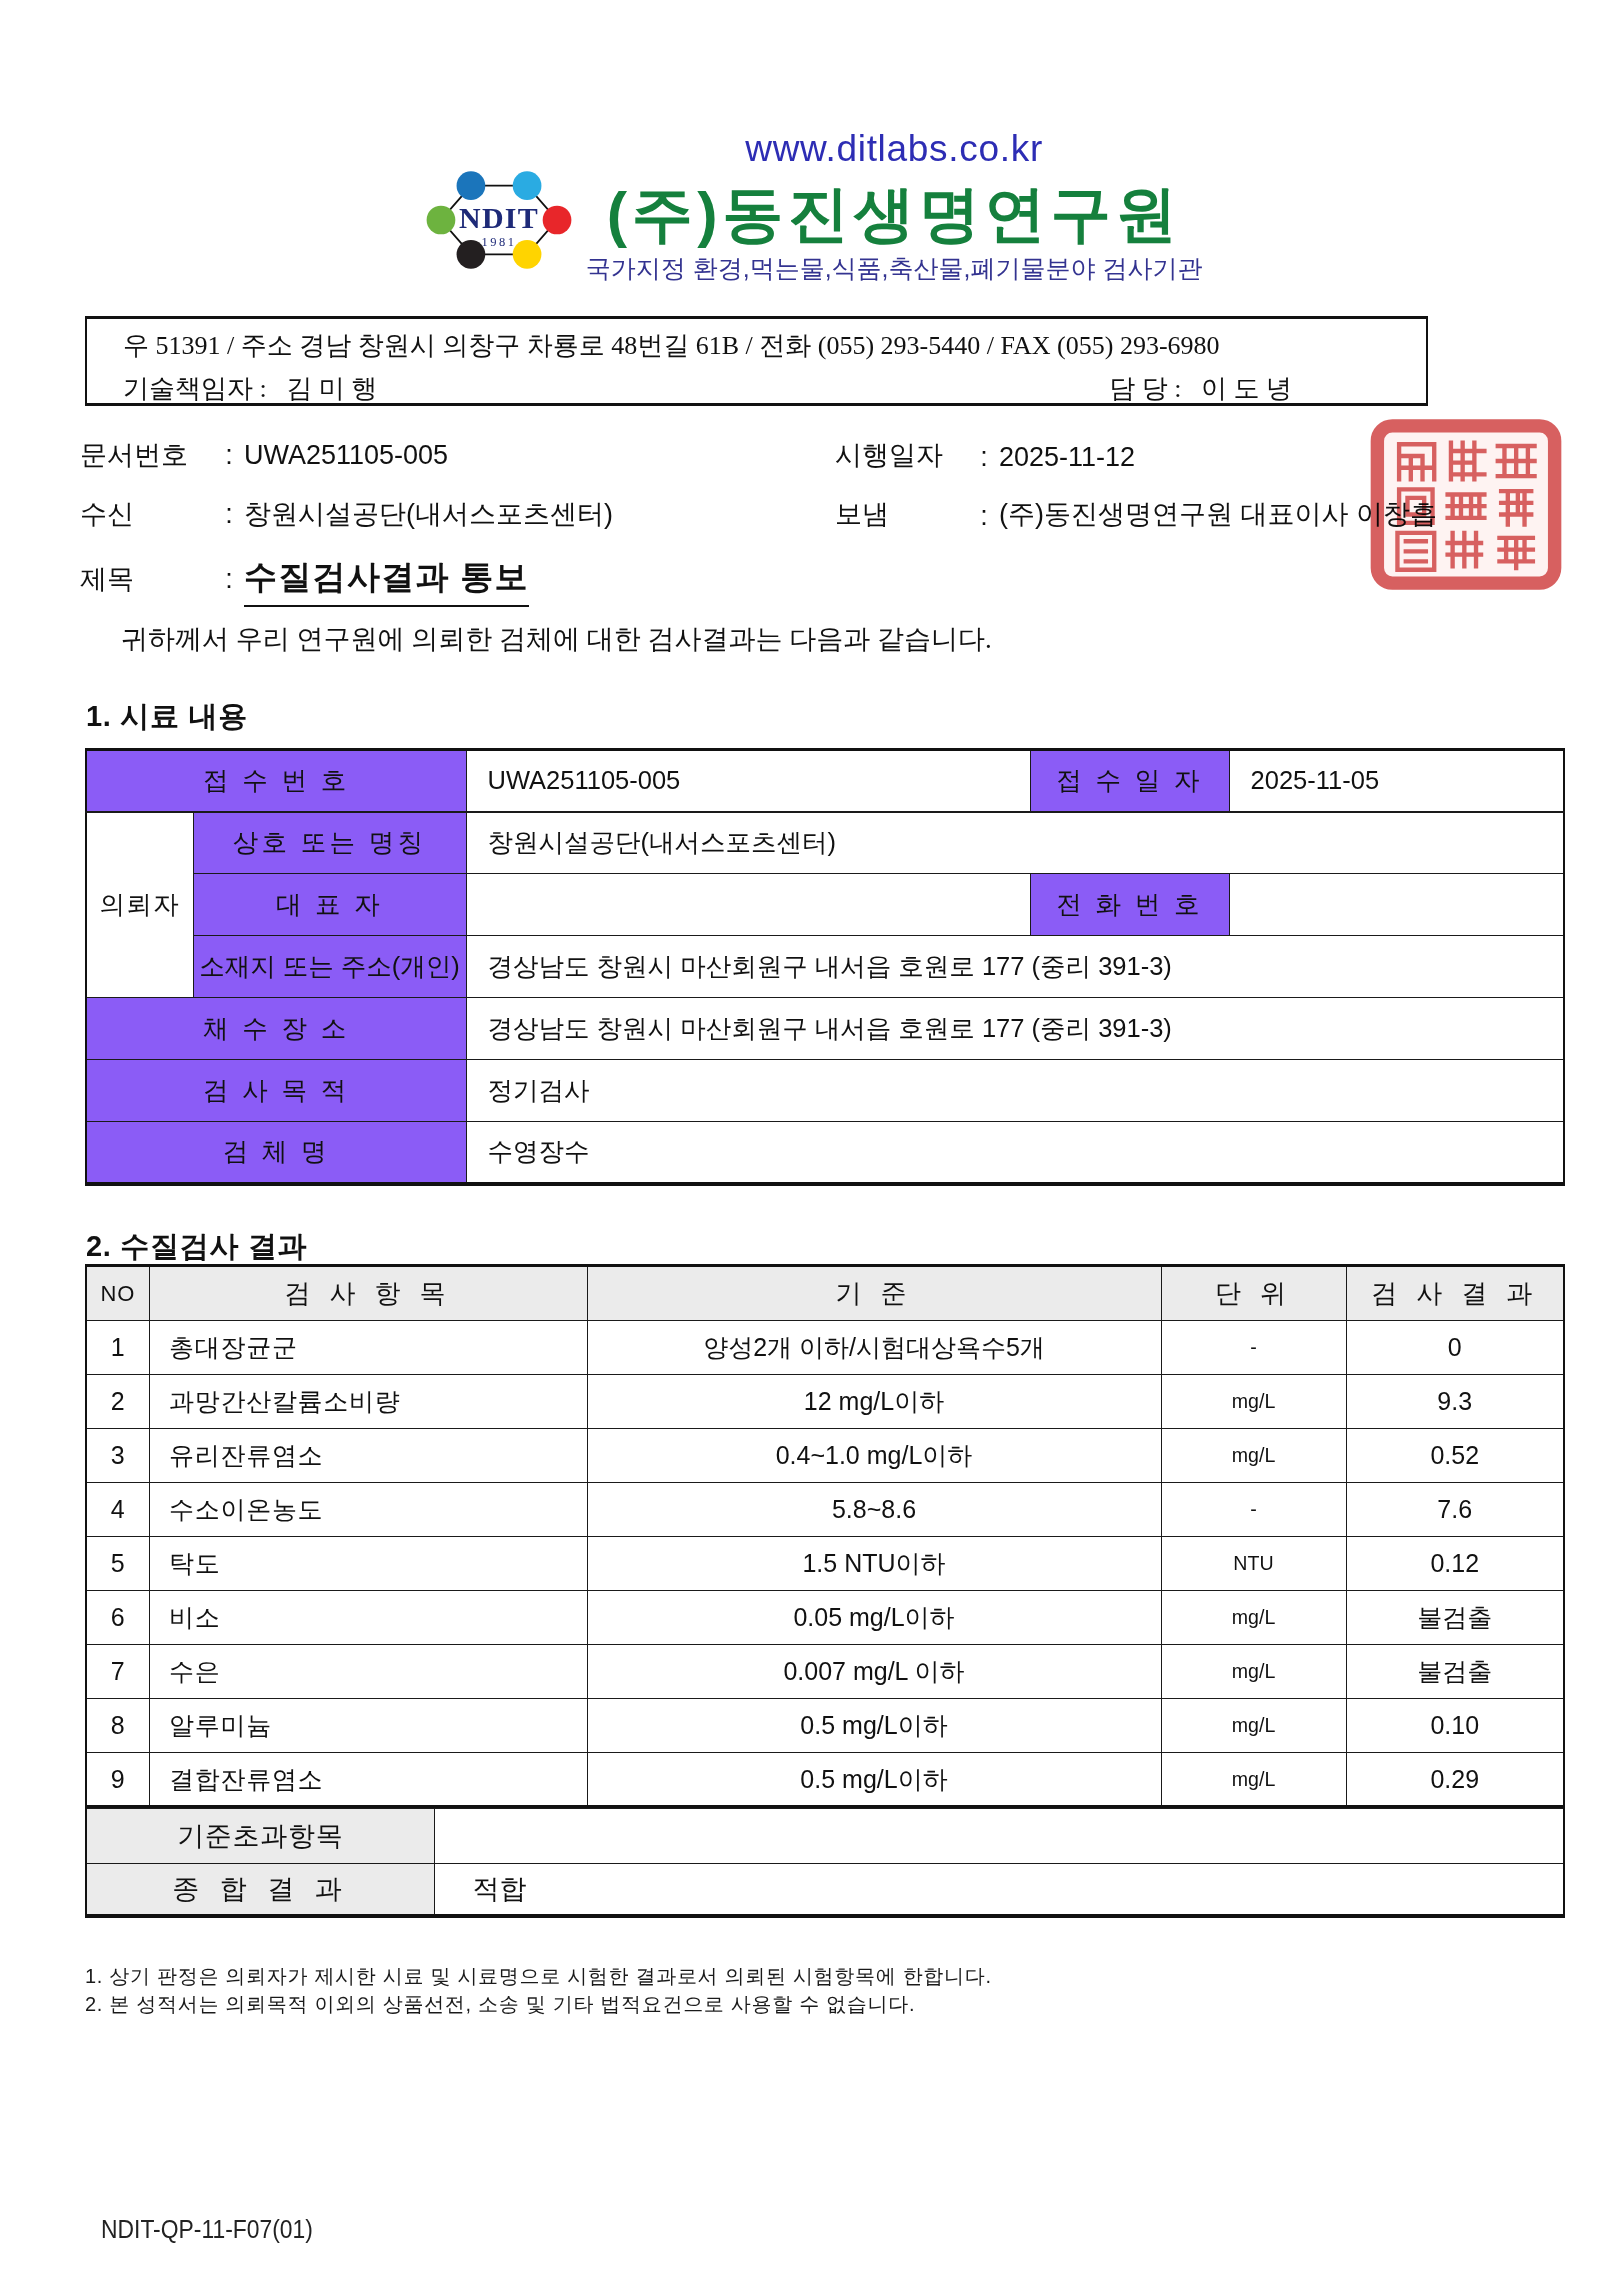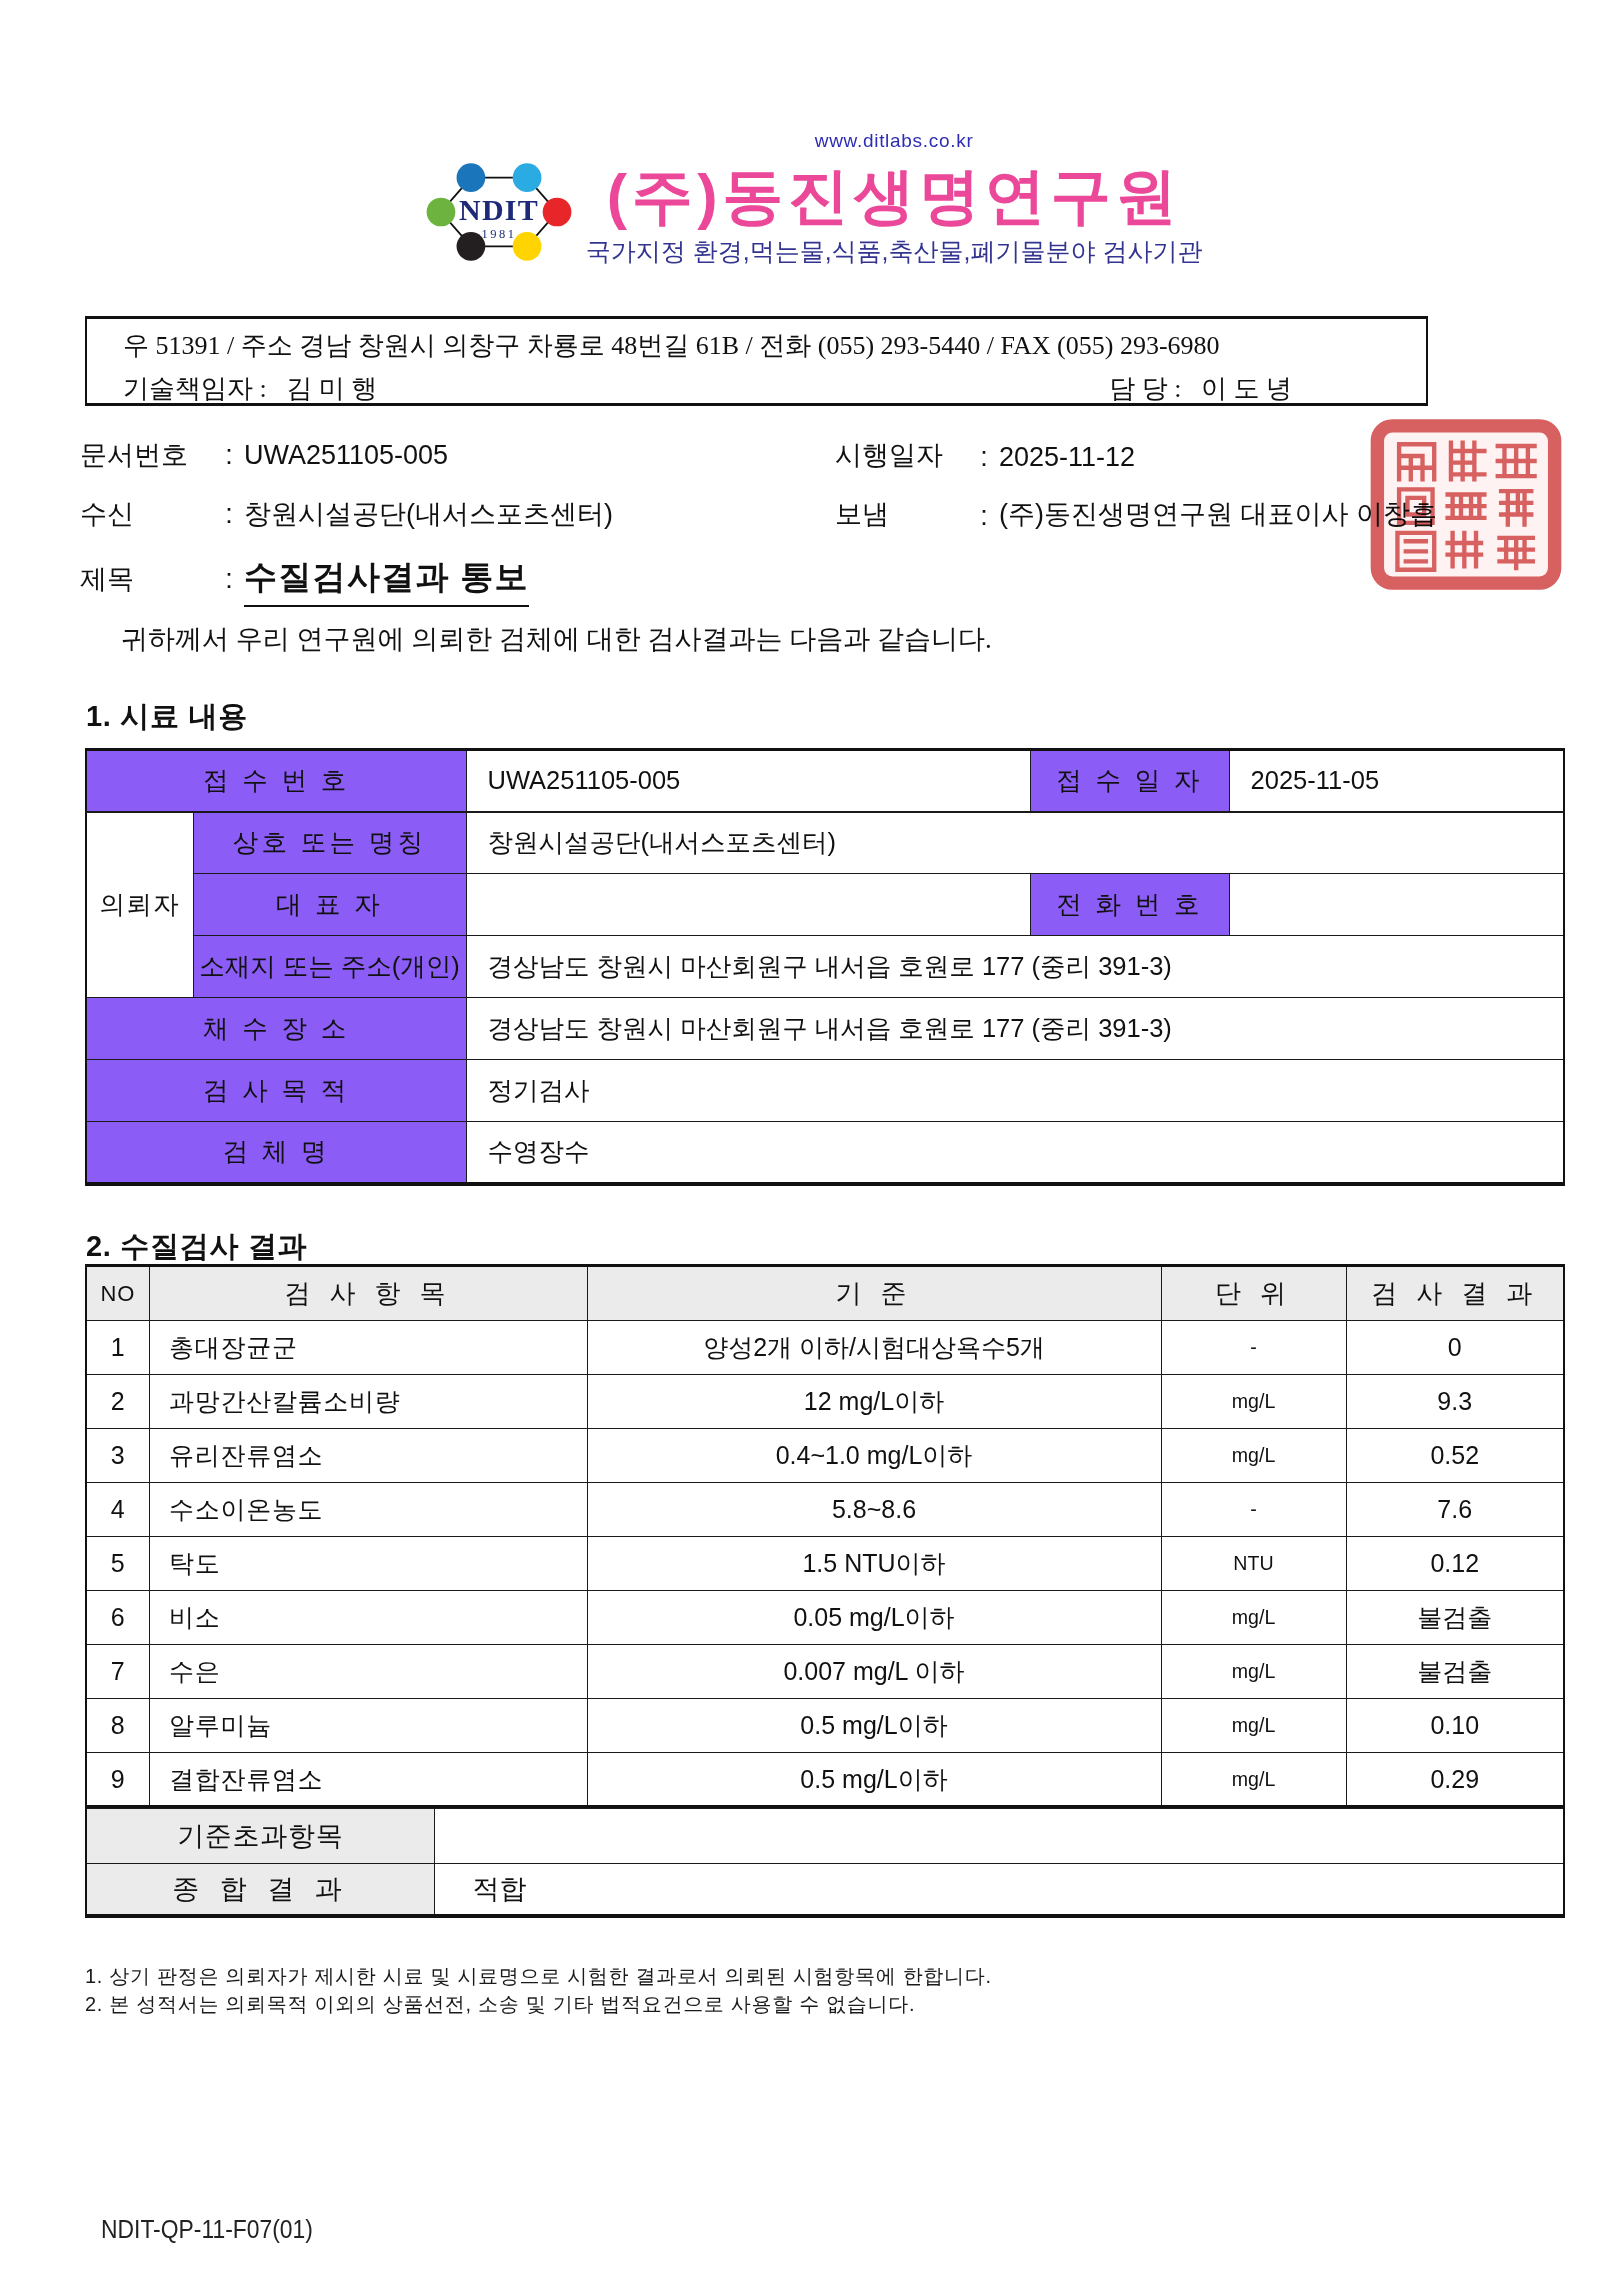--- a/index.html
+++ b/index.html
@@ -13,23 +13,23 @@
   }
   .page { position:absolute; inset:0; }
 
   
   .brand-row {
     position:absolute; top:128px; left:0; width:1623px;
     display:flex; justify-content:center; align-items:center; gap:9.2px;
   }
   .logo-svg { width:156px; height:116px; flex:0 0 auto; margin-top:26px; }
   .title-col { display:flex; flex-direction:column; align-items:center; }
-  .site-url { font-size:19px; color:#2d2db4; letter-spacing:0.7px; margin-bottom:11.8px; }
+  .site-url { font-size:37px; color:#2d2db4; letter-spacing:0.7px; margin-bottom:11.8px; }
   .company-title {
-    font-size:61px; font-weight:bold; color:#ec4899; letter-spacing:4.6px; line-height:1.05;
+    font-size:61px; font-weight:bold; color:#15803d; letter-spacing:4.6px; line-height:1.05;
   }
   .company-subtitle { font-size:25px; color:#333390; margin-top:6.5px; letter-spacing:0px; }
 
   
   .contact-box {
     position:absolute; top:316px; left:85px; width:1343px; height:90px;
     border:2.6px solid #111; border-top-width:3.9px; border-bottom-width:3.9px;
     font-family:"Liberation Serif", serif; font-size:26px;
     padding:9.2px 26px 0 36px;
   }

